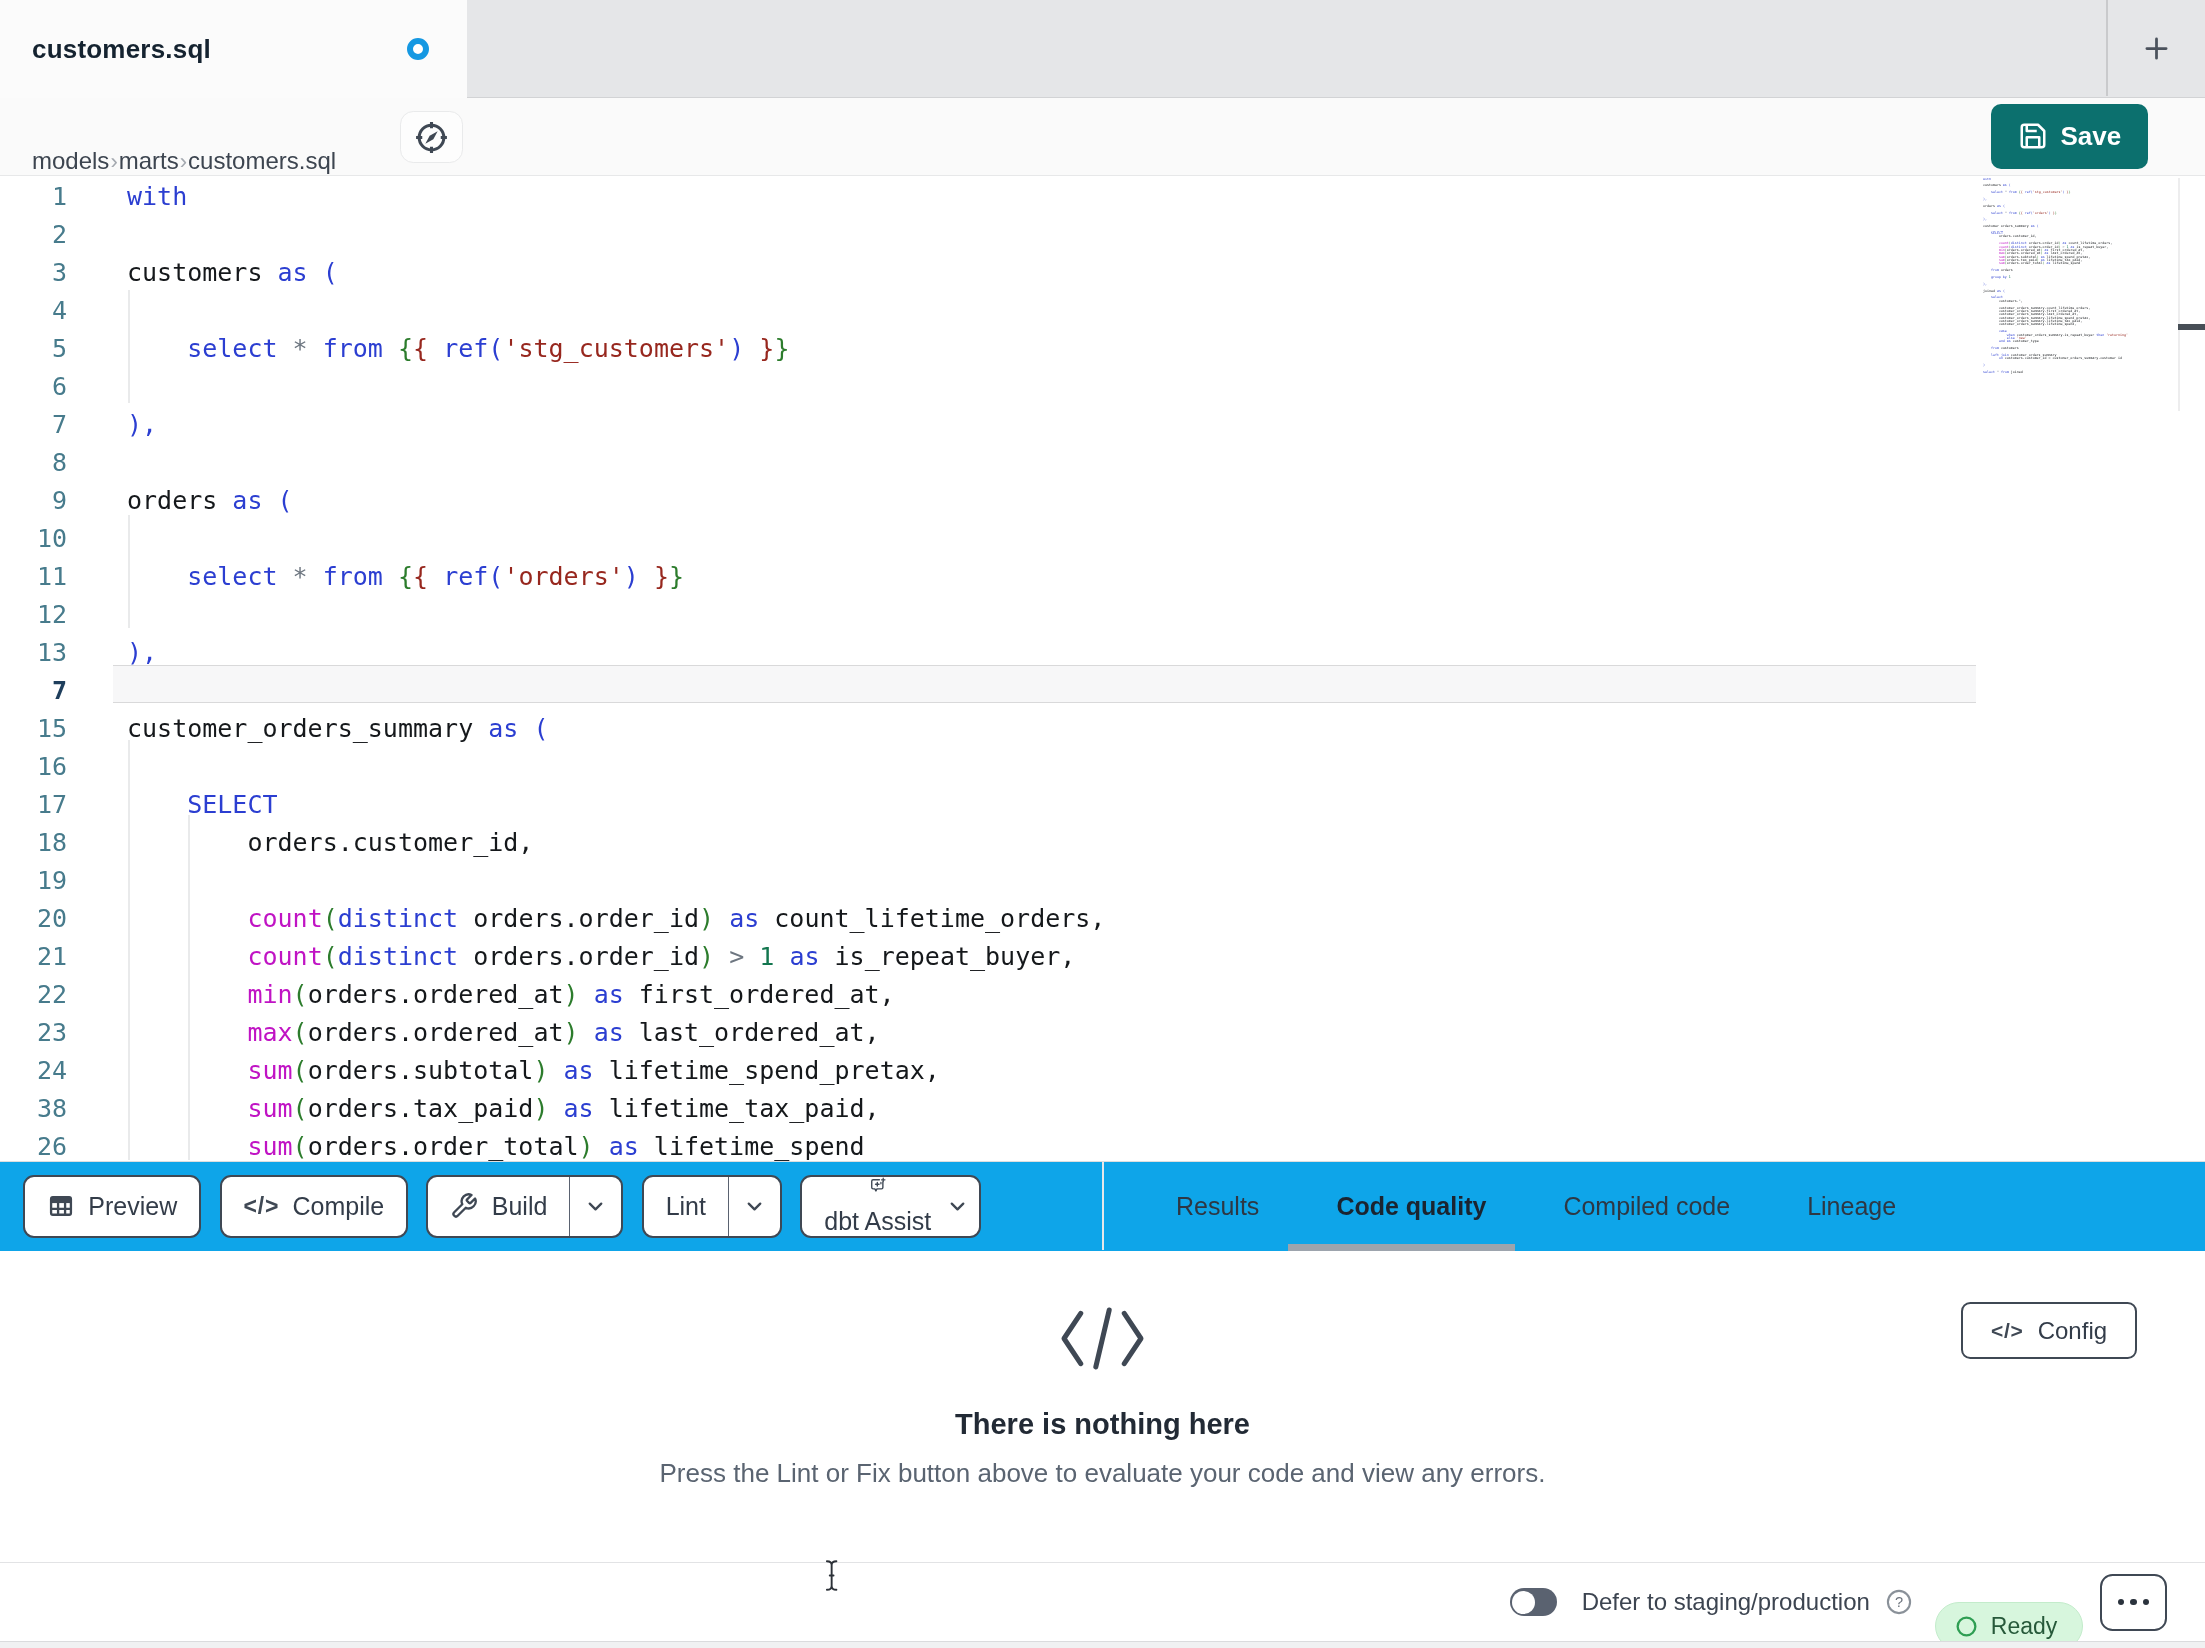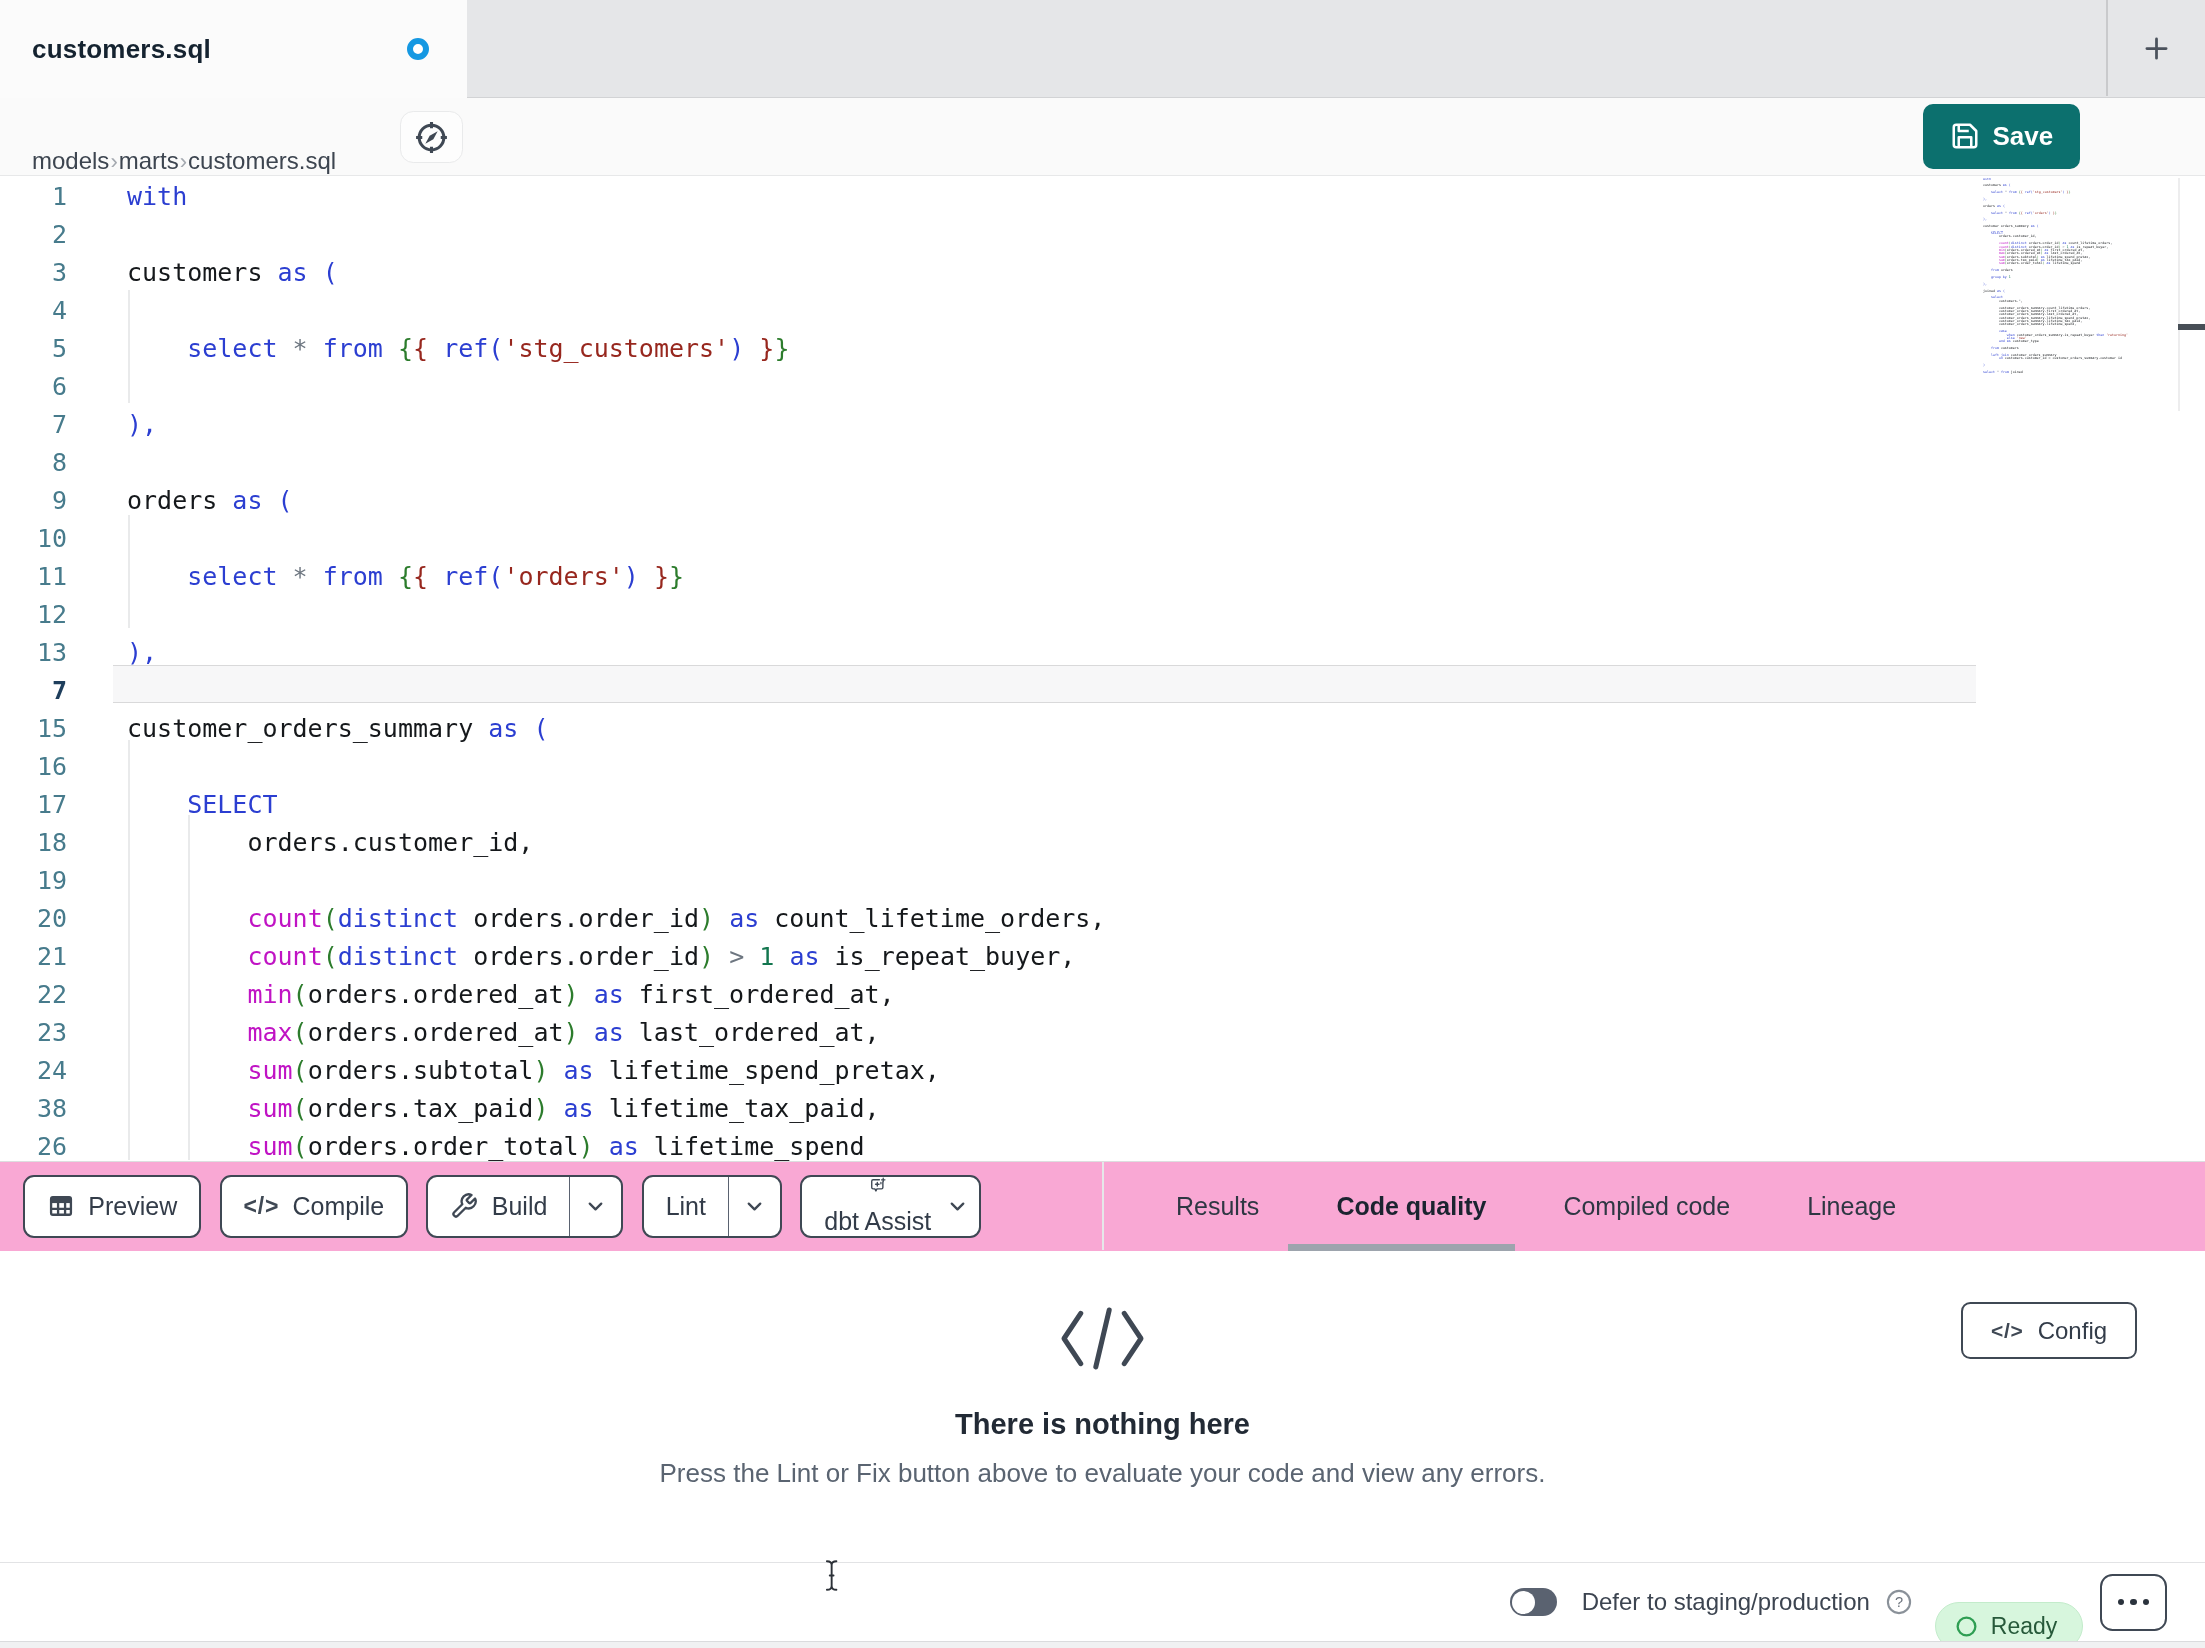--- a/index.html
+++ b/index.html
@@ -12,21 +12,21 @@
   .tab-title { font-size:26px; font-weight:700; color:#152330; letter-spacing:0.2px; }
   .mod-dot { position:absolute; left:407px; top:38px; width:22px; height:22px; border:6.7px solid #1598e2; border-radius:50%; background:#ffffff; }
   .tab-divider { position:absolute; left:2106px; top:0; width:1.7px; height:96px; background:#c9cacc; }
   .new-tab { position:absolute; left:2137px; top:29px; width:38px; height:38px; display:flex; align-items:center; justify-content:center; cursor:pointer; }
 
   
   .crumbbar { position:absolute; left:0; top:98px; width:2205px; height:78px; background:#fafafa; border-bottom:1.7px solid #e7e8e9; }
   .crumbs { position:absolute; left:32px; top:0; height:77px; display:flex; align-items:flex-end; gap:1px; font-size:24px; color:#3d4550; }
   .crumb-sep { color:#a4a9b0; font-size:22px; }
   .compass-btn { position:absolute; left:400px; top:13.3px; width:63px; height:52px; border:1.7px solid #e9eaeb; background:#fdfdfd; border-radius:13.3px; display:flex; align-items:center; justify-content:center; }
-  .save-btn { position:absolute; left:1923px; top:5.8px; width:157px; height:65px; background:#0c706e; border-radius:10px; display:flex; align-items:center; justify-content:center; gap:12.5px; color:#ffffff; font-size:26px; font-weight:600; cursor:pointer; }
+  .save-btn { position:absolute; left:1991px; top:5.8px; width:157px; height:65px; background:#0c706e; border-radius:10px; display:flex; align-items:center; justify-content:center; gap:12.5px; color:#ffffff; font-size:26px; font-weight:600; cursor:pointer; }
 
   
   .editor { position:absolute; left:0; top:176px; width:2205px; height:985px; background:#ffffff; overflow:hidden; }
   .code-rows { position:absolute; left:0; top:1.7px; right:0; }
   .code-row { height:38px; display:flex; white-space:pre; position:relative; z-index:2; }
   .gutter-num { flex:0 0 67px; text-align:right; font-family:"DejaVu Sans Mono", monospace; font-size:25px; line-height:38px; color:#477b8c; }
   .gutter-num.current { color:#1e3e5c; font-weight:600; }
   .code-text { margin-left:60px; font-family:"DejaVu Sans Mono", monospace; font-size:25px; line-height:38px; color:#15181b; }
   .tk-d  { color:#15181b; }
   .tk-kw { color:#2b3ed1; }
@@ -41,21 +41,21 @@
   .ig1 { left:128px; top:114px; height:113px; }
   .ig2 { left:128px; top:339px; height:113px; }
   .ig3 { left:128px; top:564px; height:420px; }
   .ig4 { left:188px; top:639px; height:345px; }
   .minimap { position:absolute; left:1983px; top:1.7px; width:195px; height:203px; overflow:hidden; z-index:3; }
   .mm-line { height:3.4px; line-height:3.4px; font-family:"DejaVu Sans Mono", monospace; font-size:3.3px; white-space:pre; }
   .minimap-border { position:absolute; left:2178px; top:1.7px; width:1.7px; height:233px; background:#ededee; }
   .ruler-marker { position:absolute; left:2178px; top:148px; width:27.5px; height:5.8px; background:#474e56; }
 
   
-  .toolstrip { position:absolute; left:0; top:1161px; width:2205px; height:90px; background:#f9a8d4; border-top:1.7px solid #dddedf; }
+  .toolstrip { position:absolute; left:0; top:1161px; width:2205px; height:90px; background:#0ea5e9; border-top:1.7px solid #dddedf; }
   .tool-sep { position:absolute; left:1102px; top:0; width:1.7px; height:88px; background:#e6e7e9; }
   .tool-buttons { position:absolute; left:23px; top:12.5px; display:flex; gap:18.3px; align-items:center; }
   .btn { display:inline-flex; align-items:center; height:63px; background:#ffffff; border:2.1px solid #3f4854; border-radius:11px; color:#333c49; font-size:25px; font-weight:500; cursor:pointer; overflow:hidden; }
   .btn .btn-main { display:inline-flex; align-items:center; gap:13.3px; padding:0 22px; height:100%; }
   .btn .btn-caret { display:inline-flex; align-items:center; justify-content:center; width:52px; height:100%; border-left:1.7px solid #5a6270; }
   .btn .btn-caret.nosep { border-left:none; width:43px; }
   .code-glyph { font-size:23px; font-weight:600; letter-spacing:0.8px; color:#3f4854; }
   .panel-tabs { position:absolute; left:1176px; top:0; height:88px; display:flex; align-items:center; gap:77px; font-size:25px; color:#2e3743; }
   .panel-tab { cursor:pointer; }
   .panel-tab.active { font-weight:600; color:#1b2430; }

